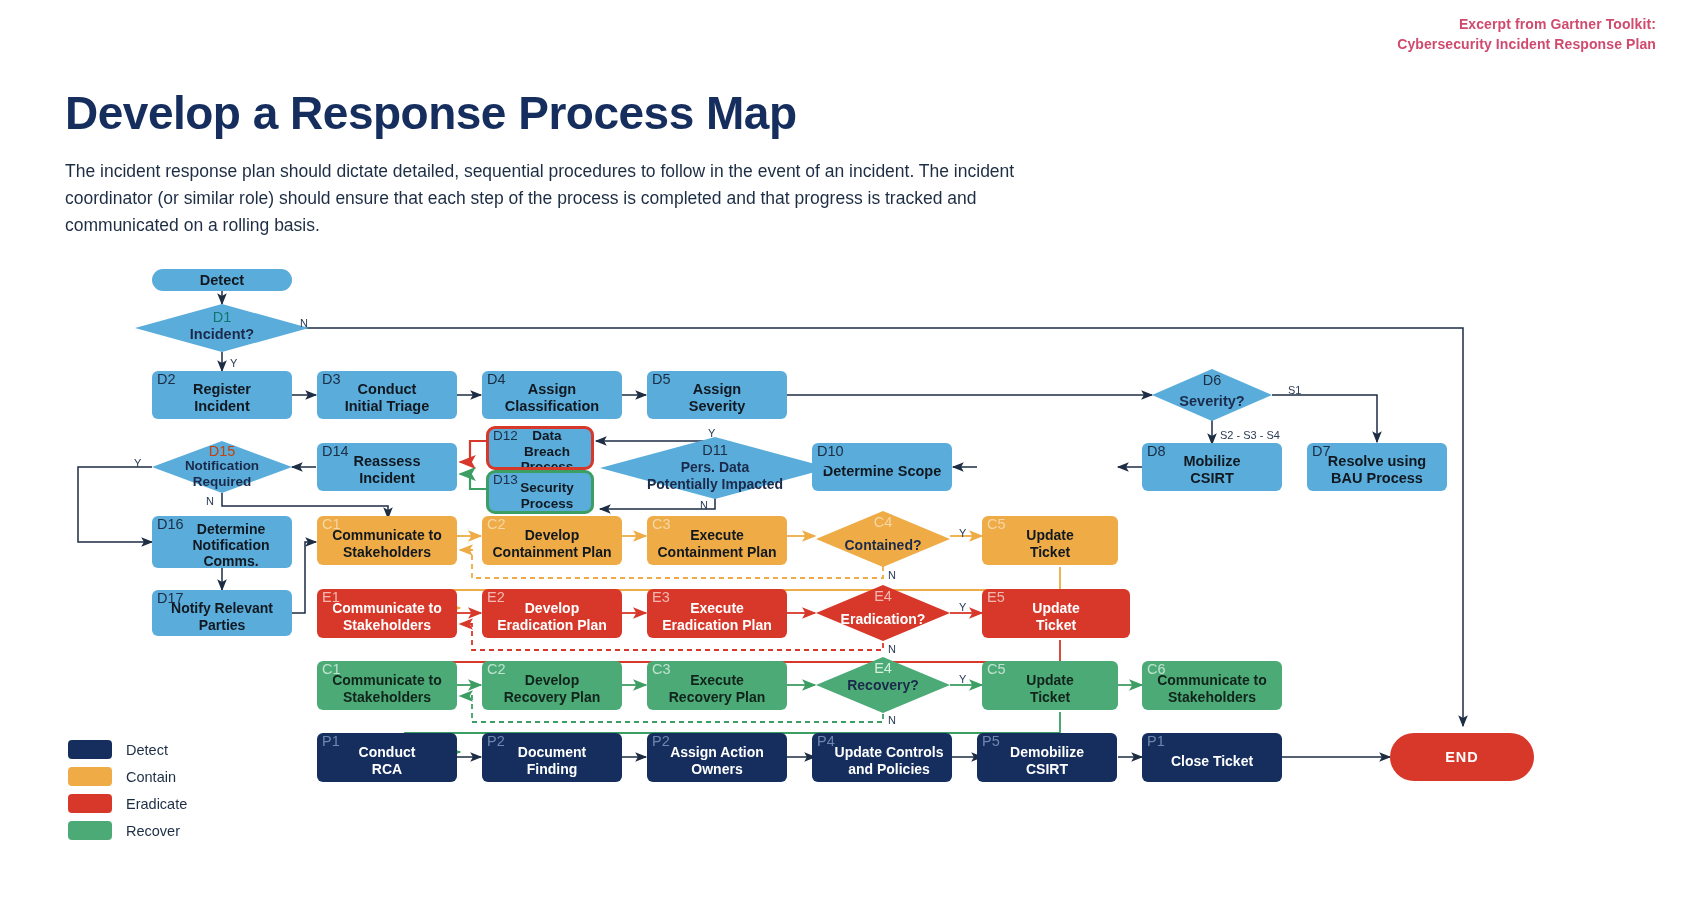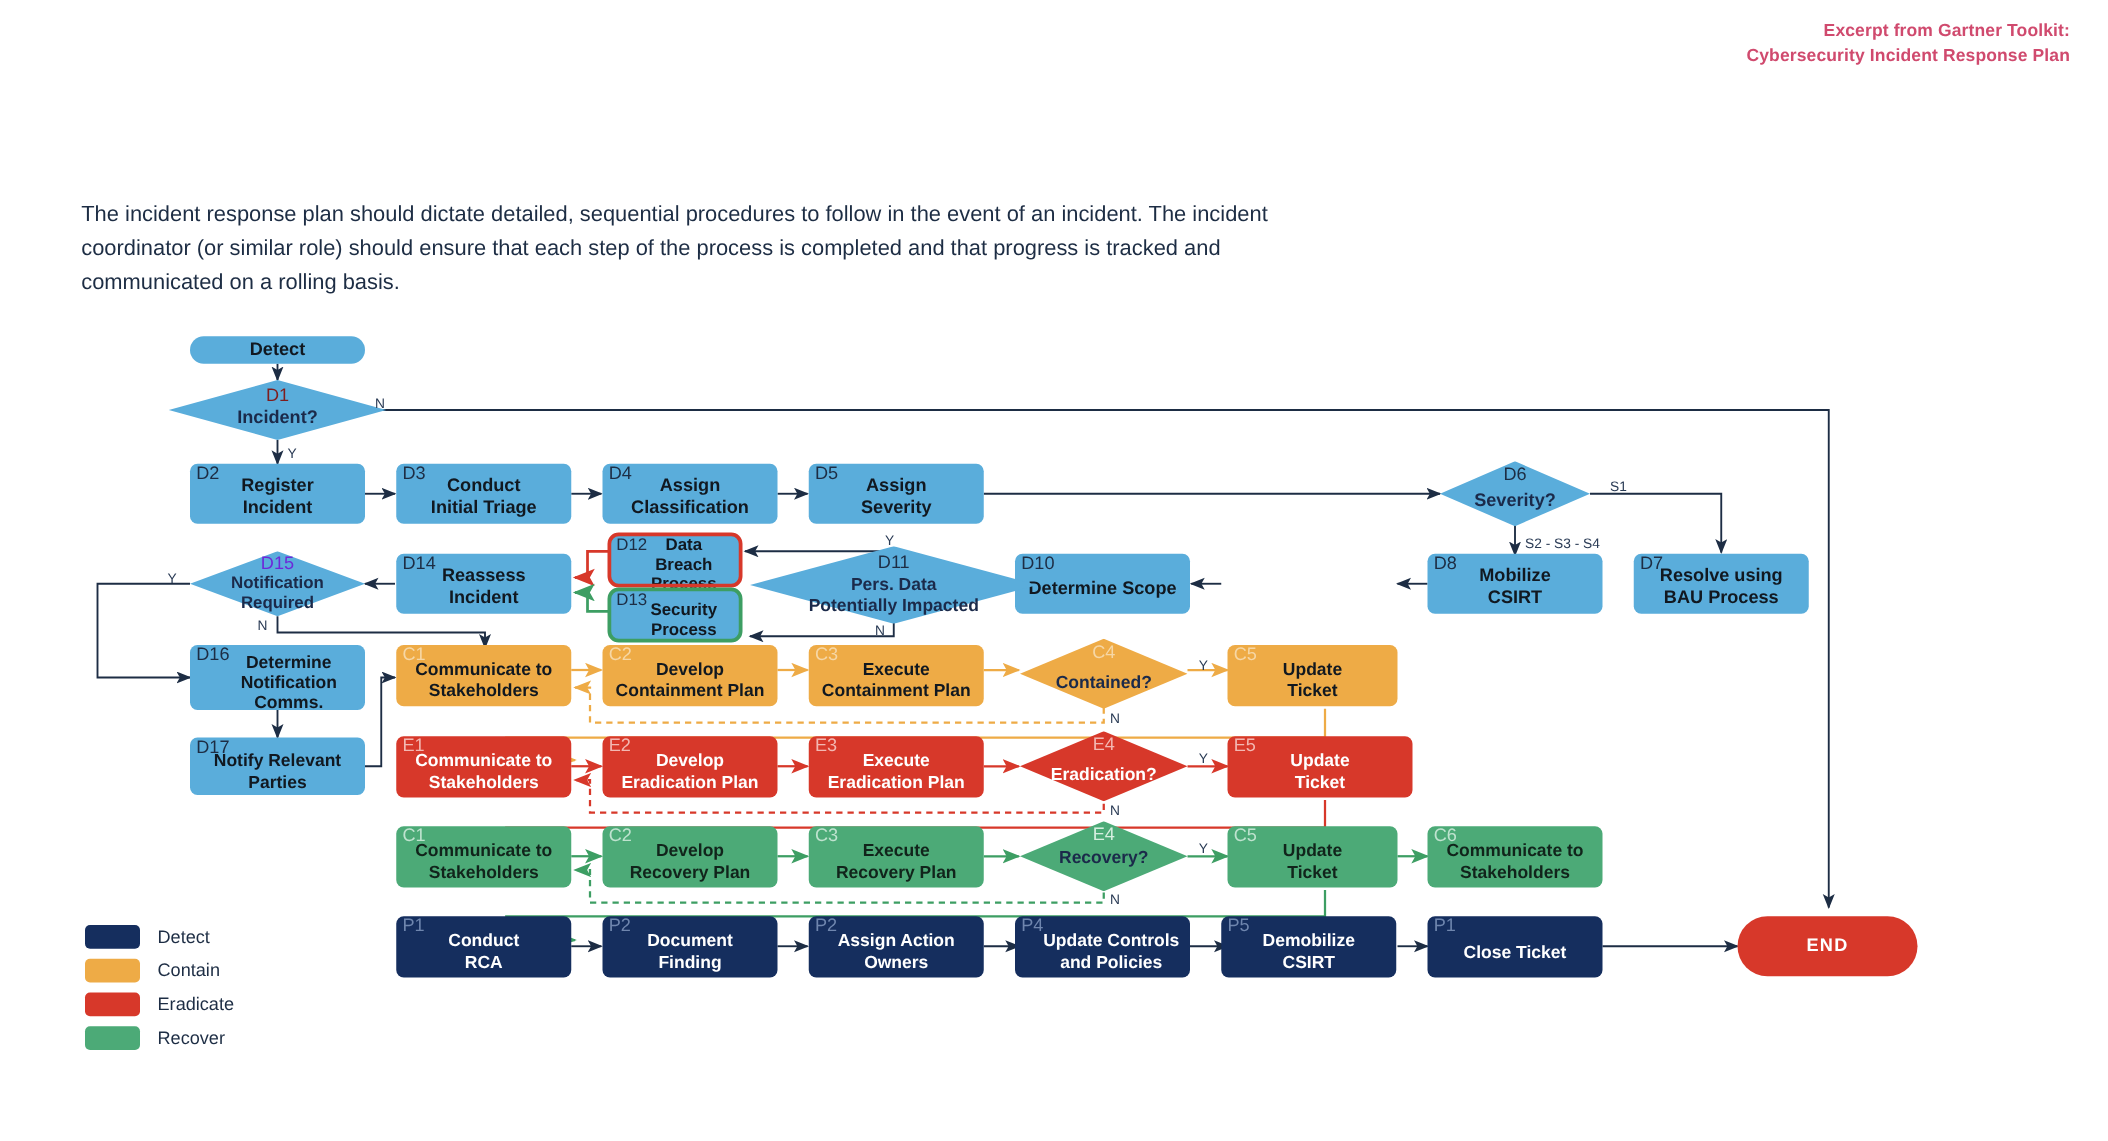--- a/index.html
+++ b/index.html
@@ -99,20 +99,21 @@
 </head>
 <body>
 
 <div id="root">
 
   <div class="excerpt">
     <div>Excerpt from Gartner Toolkit:</div>
     <div>Cybersecurity Incident Response Plan</div>
   </div>
 
+  <div class="page-title">Develop a Response Process Map</div>
 
   <div class="intro">
     <p>The incident response plan should dictate detailed, sequential procedures to follow in the event of an incident. The incident coordinator (or similar role) should ensure that each step of the process is completed and that progress is tracked and communicated on a rolling basis.</p>
   </div>
 
   <div id="canvas">
 
     <svg id="wires" viewBox="0 0 1686 913" xmlns="http://www.w3.org/2000/svg">
       <defs>
         <marker id="aNavy" markerWidth="9" markerHeight="9" refX="7.2" refY="3.2" orient="auto" markerUnits="strokeWidth">
@@ -243,21 +244,21 @@
     </svg>
 
     <div class="node pill c-detect" style="left:152px;top:269px;width:140px;height:22px;font-size:14.5px;">
       <span class="txt">Detect</span>
     </div>
 
     <div class="diamond" style="left:135px;top:304px;width:174px;height:48px;font-size:14.5px;">
       <svg class="dshape" viewBox="0 0 174 48" preserveAspectRatio="none">
         <polygon points="87,0 174,24 87,48 0,24" fill="#5aaddb"></polygon>
       </svg>
-      <span class="tag" style="color:#7f1d1d;">D1</span>
+      <span class="tag" style="color:#0f766e;">D1</span>
       <span class="dlabel" style="margin-top:13px;">Incident?</span>
     </div>
 
     <div class="node c-detect" style="left:152px;top:371px;width:140px;height:48px;font-size:14.5px;">
       <span class="tag">D2</span>
       <span class="txt" style="margin-top:6px;white-space:pre-line;">Register
 Incident</span>
     </div>
     <div class="node c-detect" style="left:317px;top:371px;width:140px;height:48px;font-size:14.5px;">
       <span class="tag">D3</span>
@@ -325,21 +326,21 @@
     <div class="node c-detect" style="left:317px;top:443px;width:140px;height:48px;font-size:14.5px;">
       <span class="tag">D14</span>
       <span class="txt" style="margin-top:6px;white-space:pre-line;">Reassess
 Incident</span>
     </div>
 
     <div class="diamond" style="left:152px;top:441px;width:140px;height:52px;font-size:13.5px;">
       <svg class="dshape" viewBox="0 0 140 52" preserveAspectRatio="none">
         <polygon points="70,0 140,26 70,52 0,26" fill="#5aaddb"></polygon>
       </svg>
-      <span class="tag" style="color:#6d28d9;top:3px;">D15</span>
+      <span class="tag" style="color:#c2410c;top:3px;">D15</span>
       <span class="dlabel" style="margin-top:13px;white-space:pre-line;">Notification
 Required</span>
     </div>
 
     <div class="node c-detect" style="left:152px;top:516px;width:140px;height:52px;font-size:14px;">
       <span class="tag">D16</span>
       <span class="txt" style="margin-top:6px;margin-left:18px;white-space:pre-line;">Determine
 Notification
 Comms.</span>
     </div>

